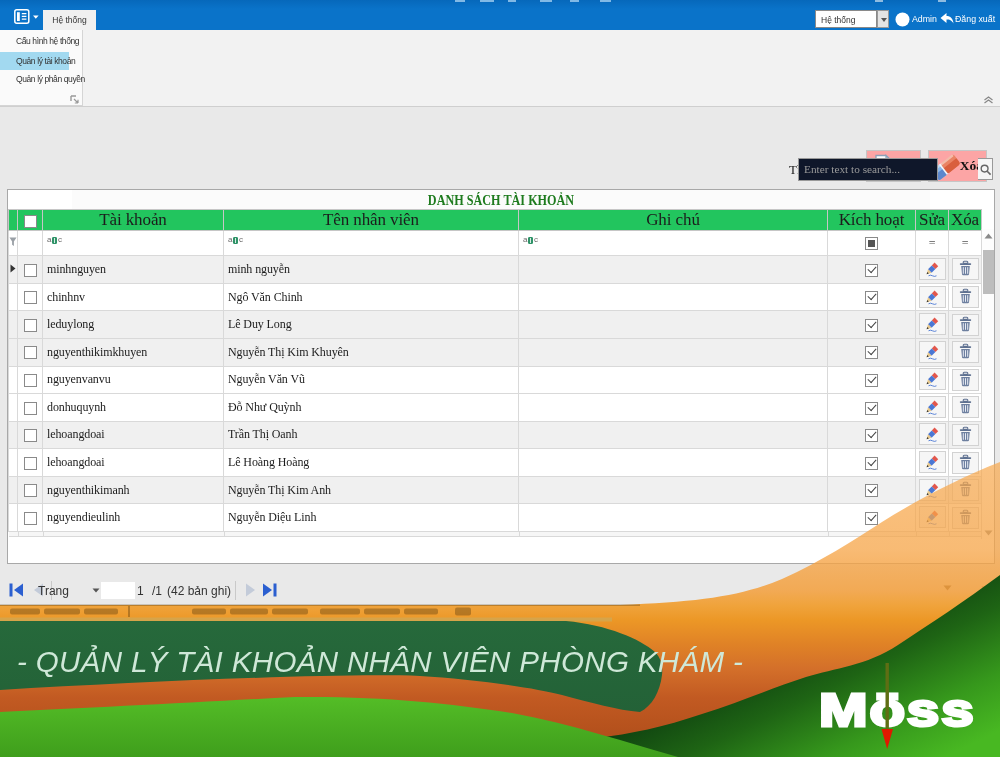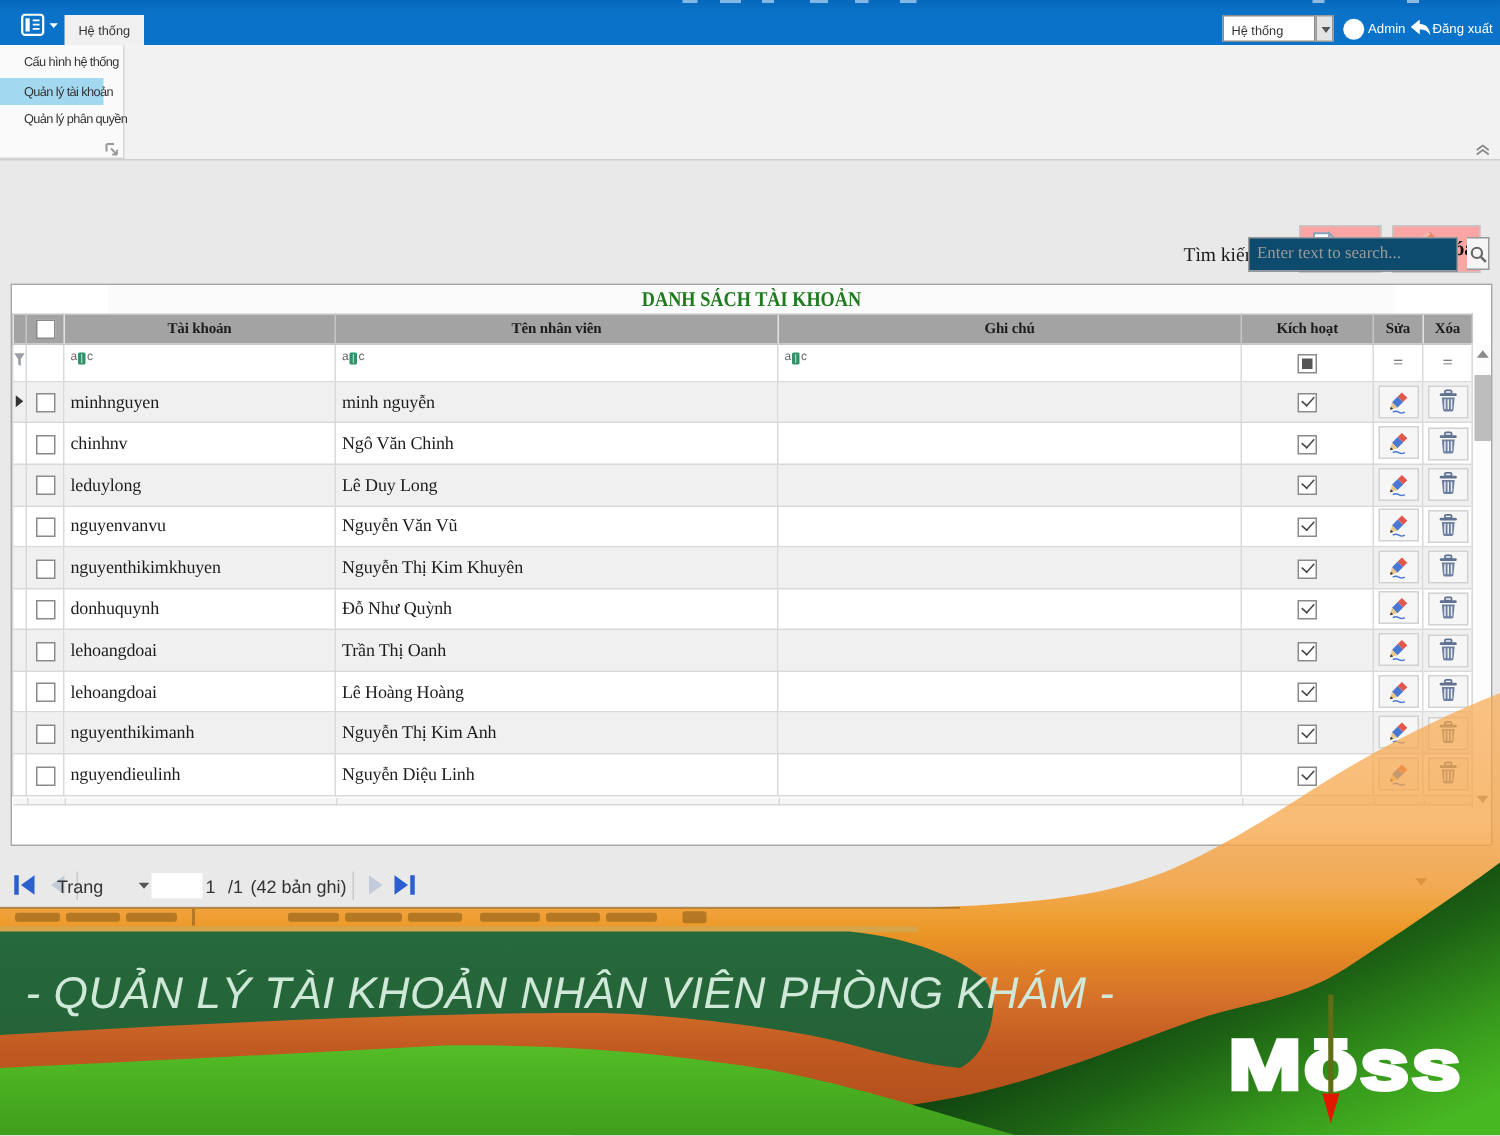--- a/index.html
+++ b/index.html
@@ -14,29 +14,29 @@
 .wtext { position:absolute; color:#fff; font-size:8.8px; white-space:nowrap; }
 
 #ribbon { position:absolute; left:0; top:30px; width:1000px; height:77px; background:#f2f2f2; border-bottom:1px solid #cfcfcf; }
 #menu { position:absolute; left:0; top:30px; width:83px; height:76px; background:#fafafa; border-right:1px solid #d5d5d5; border-bottom:1px solid #d5d5d5; }
 .mi { position:absolute; left:0; width:110px; height:18px; white-space:nowrap; font-size:8.5px; color:#333; line-height:18px; padding-left:16px; letter-spacing:-0.4px; }
 .mi.hl { background:#a2d9f0; width:69px; }
 
 .tbtn { position:absolute; background:#fca5a5; border:1px solid #c6c6c6; font-family:"Liberation Serif", serif; font-weight:bold; font-size:13.5px; color:#111;margin-top:29px; }
 
 #lbl-search { position:absolute; font-family:"Liberation Serif", serif; font-size:13px; color:#1a1a1a; }
-#searchbox { position:absolute; left:832px; top:158px; width:140px; height:23px; background:#0c4a6e; border:1px solid #999; }
+#searchbox { position:absolute; left:798px; top:158px; width:140px; height:23px; background:#0f172a; border:1px solid #999; }
 #searchbox .ph { position:absolute; left:5px; top:4px; font-family:"Liberation Serif", serif; font-size:11.3px; color:#9a9a9a; }
 #searchbtn { position:absolute; left:978px; top:158px; width:15px; height:22px; background:#f5f5f5; border:1px solid #999; border-left:none; }
 
 #grid { position:absolute; left:7px; top:189px; width:988px; height:375px; background:#fff; border:1px solid #a8a8a8; }
 #gtitle { position:absolute; left:0; top:0; width:986px; height:20px; background:#fbfbfb; text-align:center; font-family:"Liberation Serif", serif; font-weight:bold; font-size:14px; color:#1e7b1e; line-height:21px; transform:scaleX(0.87); }
 table.g { border-collapse:collapse; position:absolute; left:0; top:19px; table-layout:fixed; width:974px; }
 table.g td { border:1px solid #d9d9d9; font-family:"Liberation Serif", serif; font-size:12px; letter-spacing:-0.1px; color:#1c1c1c; padding:0 0 0 4px; overflow:hidden; white-space:nowrap; }
-table.g tr.hd td { background:#a3a3a3; border-color:#c6c6c6; font-weight:bold; font-size:10px; text-align:center; height:19.6px; padding:0; }
+table.g tr.hd td { background:#22c55e; border-color:#c6c6c6; font-weight:normal; font-size:17px; text-align:center; height:19.6px; padding:0; }
 table.g tr.ft td { background:#fff; height:25.2px; }
 table.g tr.r td { height:27.58px; }
 table.g tr.odd td { background:#f0f0f0; }
 table.g tr.even td { background:#fff; }
 .cb { display:inline-block; width:13px; height:13px; border:1px solid #8a8a8a; background:#fff; vertical-align:middle; }
 .ctr { text-align:center; padding:0 !important; }
 .abc { display:inline-block; width:16px; height:9px; position:relative; }
 .abc:before { content:"a"; position:absolute; left:0; top:-3px; font-size:8px; font-family:"Liberation Sans"; color:#666; }
 .abc:after { content:"c"; position:absolute; left:11px; top:-3px; font-size:8px; font-family:"Liberation Sans"; color:#666; }
 .abc .bx { position:absolute; left:5px; top:-1px; width:5px; height:7.5px; background:linear-gradient(90deg,#2f9368 34%,#d8ece4 34%,#d8ece4 58%,#2f9368 58%); border-radius:1px; border:0.5px solid #2f9368; }
@@ -224,46 +224,46 @@
                   <path d="M3.3 12.1 L2.6 14.2 L4.8 13.6 Z" fill="#333"></path>
                   <path d="M4.5 15.8 Q6.5 14.6 8.5 15.8 T12.5 15.8" stroke="#4a77d4" stroke-width="0.9" fill="none"></path>
                 </svg></span></td>
             <td class="ctr"><span class="cellbtn"><svg width="15" height="16" viewBox="0 0 15 16">
                   <rect x="5.2" y="1.2" width="4.6" height="2.2" rx="1" fill="none" stroke="#5f7191" stroke-width="1.1"></rect>
                   <rect x="1.8" y="3.2" width="11.4" height="1.8" rx="0.9" fill="#5f7191"></rect>
                   <path d="M3.2 6 h8.6 l-0.8 8.2 a1.2 1.2 0 0 1 -1.2 1.1 h-4.6 a1.2 1.2 0 0 1 -1.2 -1.1 Z" fill="#6d7f9f"></path>
                   <path d="M5.3 7.2 v6.6 M7.5 7.2 v6.6 M9.7 7.2 v6.6" stroke="#e8ecf4" stroke-width="1"></path>
                 </svg></span></td>
           </tr>
+      <tr class="r odd">
+            <td class="ctr"></td>
+            <td class="ctr"><span class="cb"></span></td>
+            <td>nguyenthikimkhuyen</td>
+            <td>Nguyễn Thị Kim Khuyên</td>
+            <td></td>
+            <td class="ctr"><span class="cb chk"></span></td>
+            <td class="ctr"><span class="cellbtn"><svg width="17" height="17" viewBox="0 0 17 17">
+                  <path d="M10.6 2.6 L14.2 6.2 L11.4 9 L7.8 5.4 Z" fill="#e2574c"></path>
+                  <path d="M7.8 5.4 L11.4 9 L7.6 12.8 L4 9.2 Z" fill="#4a77d4"></path>
+                  <path d="M4 9.2 L7.6 12.8 L2.6 14.2 Z" fill="#e8c88a"></path>
+                  <path d="M3.3 12.1 L2.6 14.2 L4.8 13.6 Z" fill="#333"></path>
+                  <path d="M4.5 15.8 Q6.5 14.6 8.5 15.8 T12.5 15.8" stroke="#4a77d4" stroke-width="0.9" fill="none"></path>
+                </svg></span></td>
+            <td class="ctr"><span class="cellbtn"><svg width="15" height="16" viewBox="0 0 15 16">
+                  <rect x="5.2" y="1.2" width="4.6" height="2.2" rx="1" fill="none" stroke="#5f7191" stroke-width="1.1"></rect>
+                  <rect x="1.8" y="3.2" width="11.4" height="1.8" rx="0.9" fill="#5f7191"></rect>
+                  <path d="M3.2 6 h8.6 l-0.8 8.2 a1.2 1.2 0 0 1 -1.2 1.1 h-4.6 a1.2 1.2 0 0 1 -1.2 -1.1 Z" fill="#6d7f9f"></path>
+                  <path d="M5.3 7.2 v6.6 M7.5 7.2 v6.6 M9.7 7.2 v6.6" stroke="#e8ecf4" stroke-width="1"></path>
+                </svg></span></td>
+          </tr>
       <tr class="r even">
             <td class="ctr"></td>
             <td class="ctr"><span class="cb"></span></td>
             <td>nguyenvanvu</td>
             <td>Nguyễn Văn Vũ</td>
-            <td></td>
-            <td class="ctr"><span class="cb chk"></span></td>
-            <td class="ctr"><span class="cellbtn"><svg width="17" height="17" viewBox="0 0 17 17">
-                  <path d="M10.6 2.6 L14.2 6.2 L11.4 9 L7.8 5.4 Z" fill="#e2574c"></path>
-                  <path d="M7.8 5.4 L11.4 9 L7.6 12.8 L4 9.2 Z" fill="#4a77d4"></path>
-                  <path d="M4 9.2 L7.6 12.8 L2.6 14.2 Z" fill="#e8c88a"></path>
-                  <path d="M3.3 12.1 L2.6 14.2 L4.8 13.6 Z" fill="#333"></path>
-                  <path d="M4.5 15.8 Q6.5 14.6 8.5 15.8 T12.5 15.8" stroke="#4a77d4" stroke-width="0.9" fill="none"></path>
-                </svg></span></td>
-            <td class="ctr"><span class="cellbtn"><svg width="15" height="16" viewBox="0 0 15 16">
-                  <rect x="5.2" y="1.2" width="4.6" height="2.2" rx="1" fill="none" stroke="#5f7191" stroke-width="1.1"></rect>
-                  <rect x="1.8" y="3.2" width="11.4" height="1.8" rx="0.9" fill="#5f7191"></rect>
-                  <path d="M3.2 6 h8.6 l-0.8 8.2 a1.2 1.2 0 0 1 -1.2 1.1 h-4.6 a1.2 1.2 0 0 1 -1.2 -1.1 Z" fill="#6d7f9f"></path>
-                  <path d="M5.3 7.2 v6.6 M7.5 7.2 v6.6 M9.7 7.2 v6.6" stroke="#e8ecf4" stroke-width="1"></path>
-                </svg></span></td>
-          </tr>
-      <tr class="r odd">
-            <td class="ctr"></td>
-            <td class="ctr"><span class="cb"></span></td>
-            <td>nguyenthikimkhuyen</td>
-            <td>Nguyễn Thị Kim Khuyên</td>
             <td></td>
             <td class="ctr"><span class="cb chk"></span></td>
             <td class="ctr"><span class="cellbtn"><svg width="17" height="17" viewBox="0 0 17 17">
                   <path d="M10.6 2.6 L14.2 6.2 L11.4 9 L7.8 5.4 Z" fill="#e2574c"></path>
                   <path d="M7.8 5.4 L11.4 9 L7.6 12.8 L4 9.2 Z" fill="#4a77d4"></path>
                   <path d="M4 9.2 L7.6 12.8 L2.6 14.2 Z" fill="#e8c88a"></path>
                   <path d="M3.3 12.1 L2.6 14.2 L4.8 13.6 Z" fill="#333"></path>
                   <path d="M4.5 15.8 Q6.5 14.6 8.5 15.8 T12.5 15.8" stroke="#4a77d4" stroke-width="0.9" fill="none"></path>
                 </svg></span></td>
             <td class="ctr"><span class="cellbtn"><svg width="15" height="16" viewBox="0 0 15 16">

